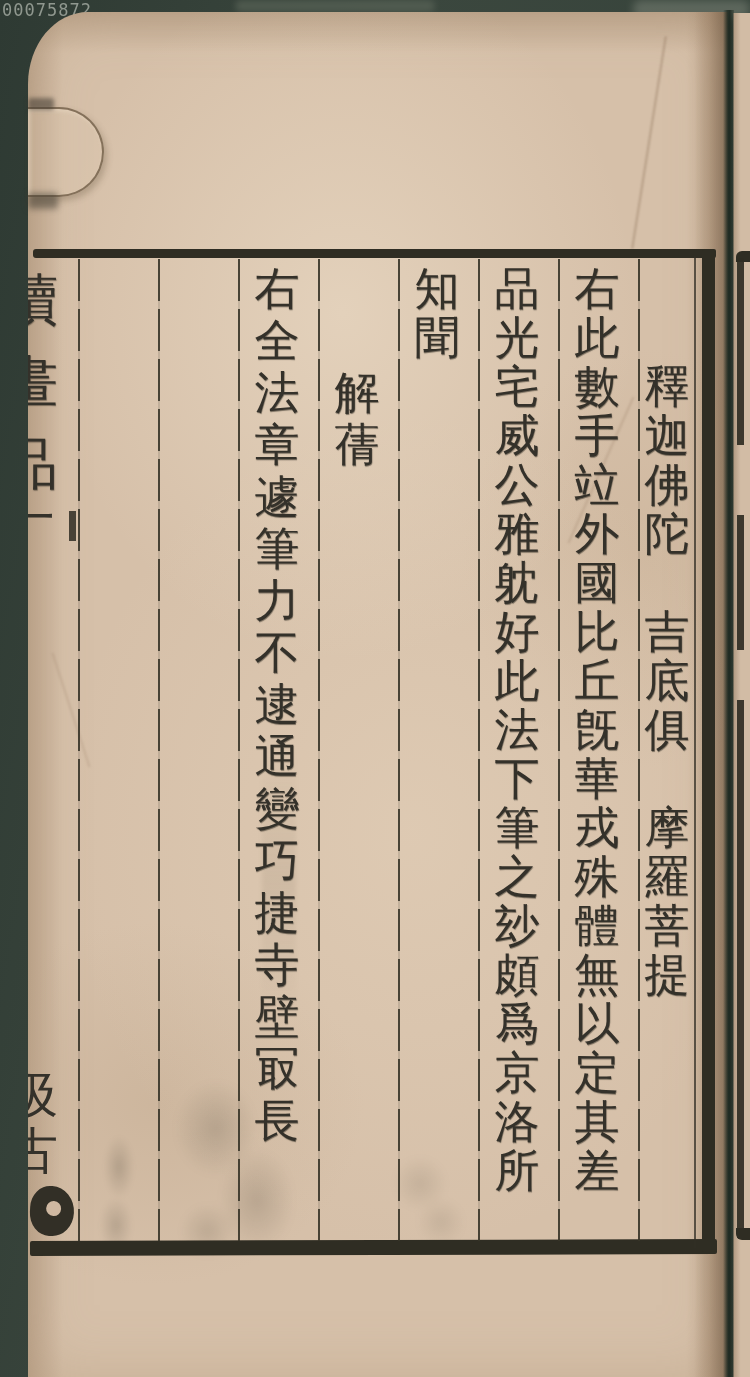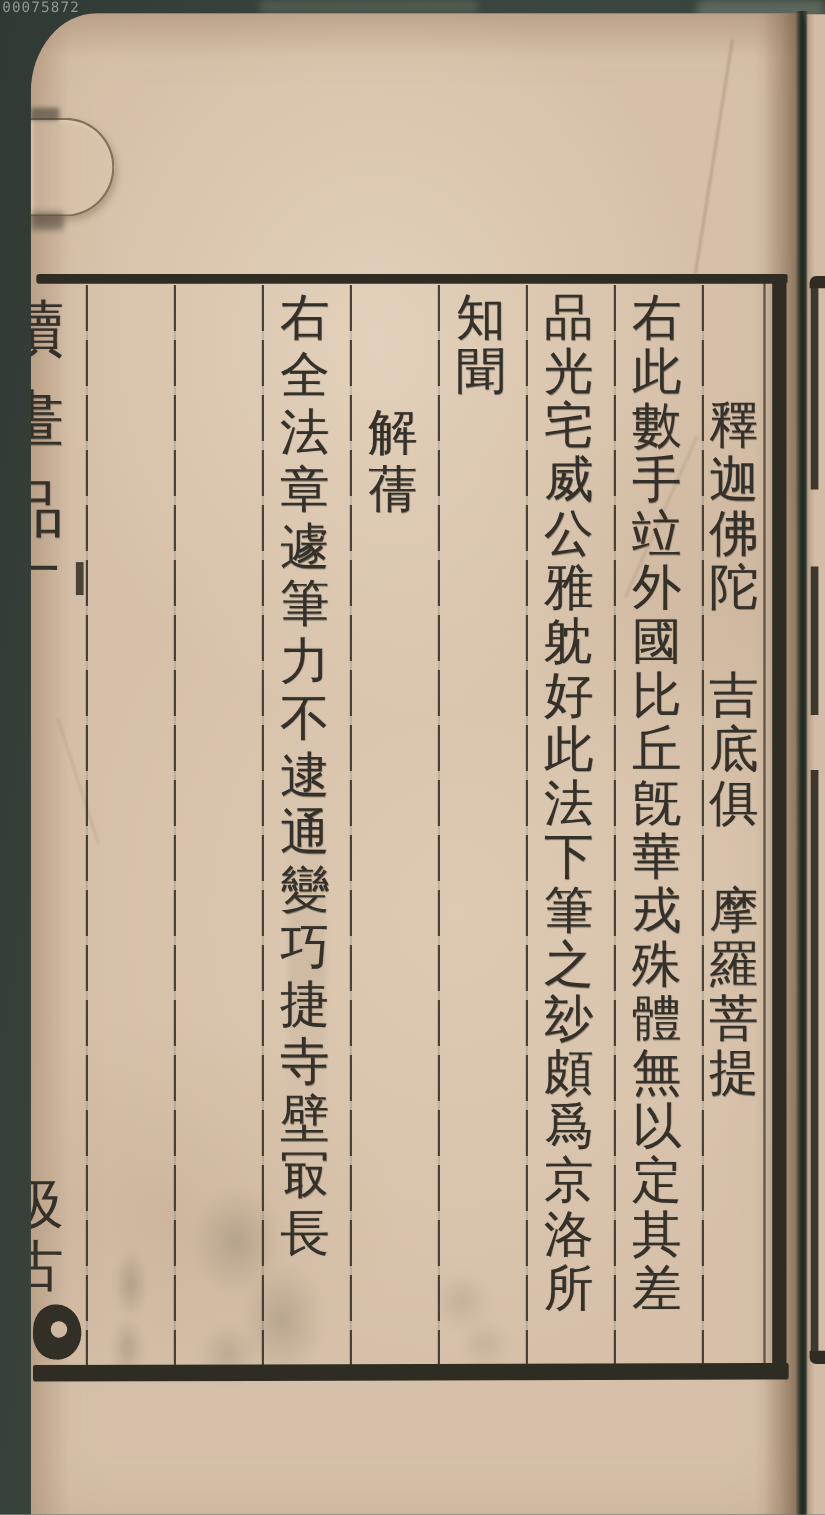--- a/index.html
+++ b/index.html
@@ -5,21 +5,21 @@
   html,body{margin:0;padding:0;}
   body{
     width:750px;height:1377px;position:relative;overflow:hidden;
     background:linear-gradient(100deg,#2e3a33 0%,#3b473e 40%,#35423a 100%);
     font-family:"DejaVu Serif","Liberation Serif",serif;
   }
   .abs{position:absolute;}
   
   .corner-id{
     left:2px;top:0;font-family:"DejaVu Sans Mono","Liberation Mono",monospace;
-    font-size:13px;color:#a8afa6;opacity:.8;letter-spacing:1px;z-index:1;
+    font-size:17px;color:#a8afa6;opacity:.8;letter-spacing:1px;z-index:1;
   }
   .top-blob-1{left:235px;top:0;width:200px;height:12px;background:#5f695c;border-radius:6px;filter:blur(3px);opacity:.6;z-index:1;}
   .top-blob-2{left:633px;top:0;width:117px;height:18px;background:#8a9184;border-radius:8px;filter:blur(4px);opacity:.45;z-index:1;}
   
   .paper-main{
     left:28px;top:12px;width:700px;height:1365px;z-index:2;
     border-top-left-radius:60px 72px;
     background-color:#d6c0a9;
     background-image:
       radial-gradient(ellipse 420px 500px at 45% 22%,rgba(240,226,205,.5),transparent 70%),

